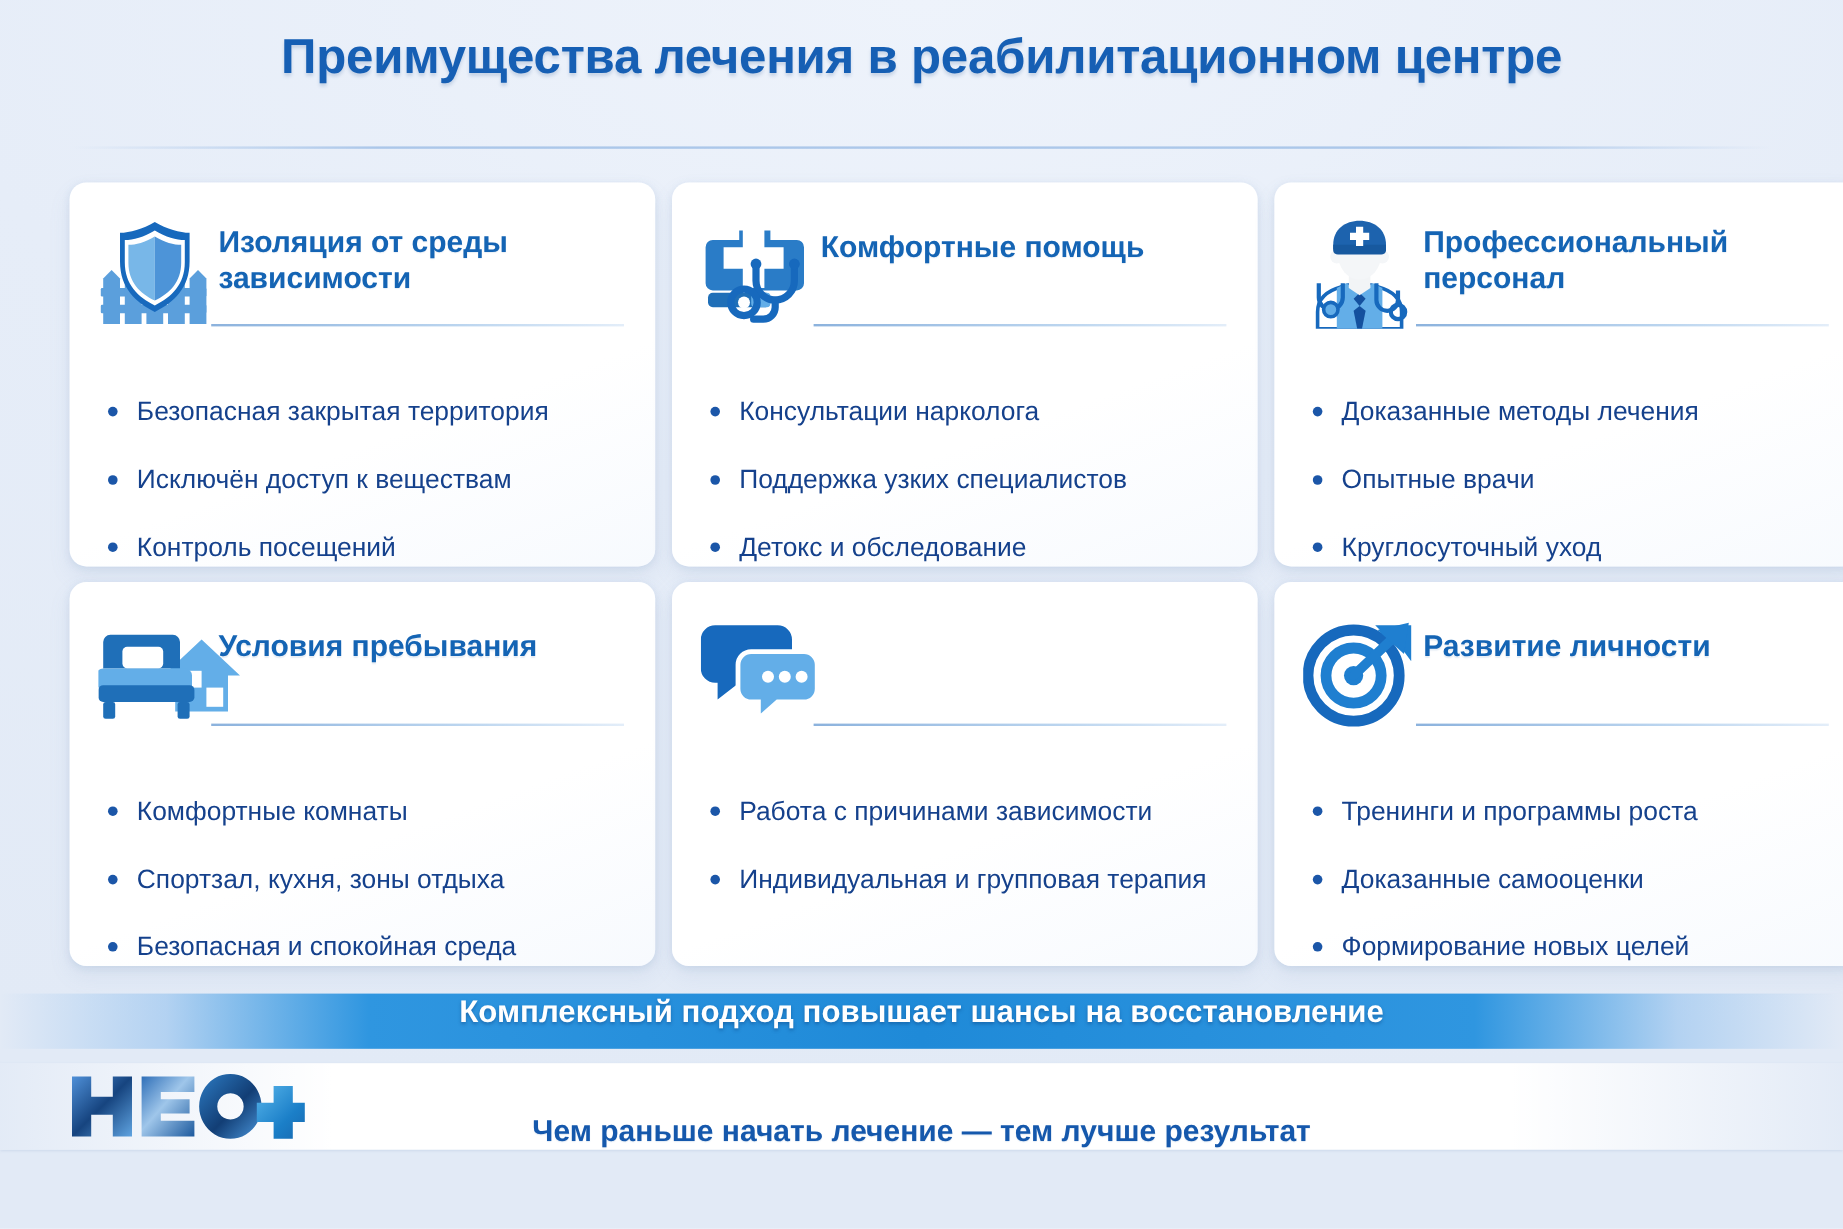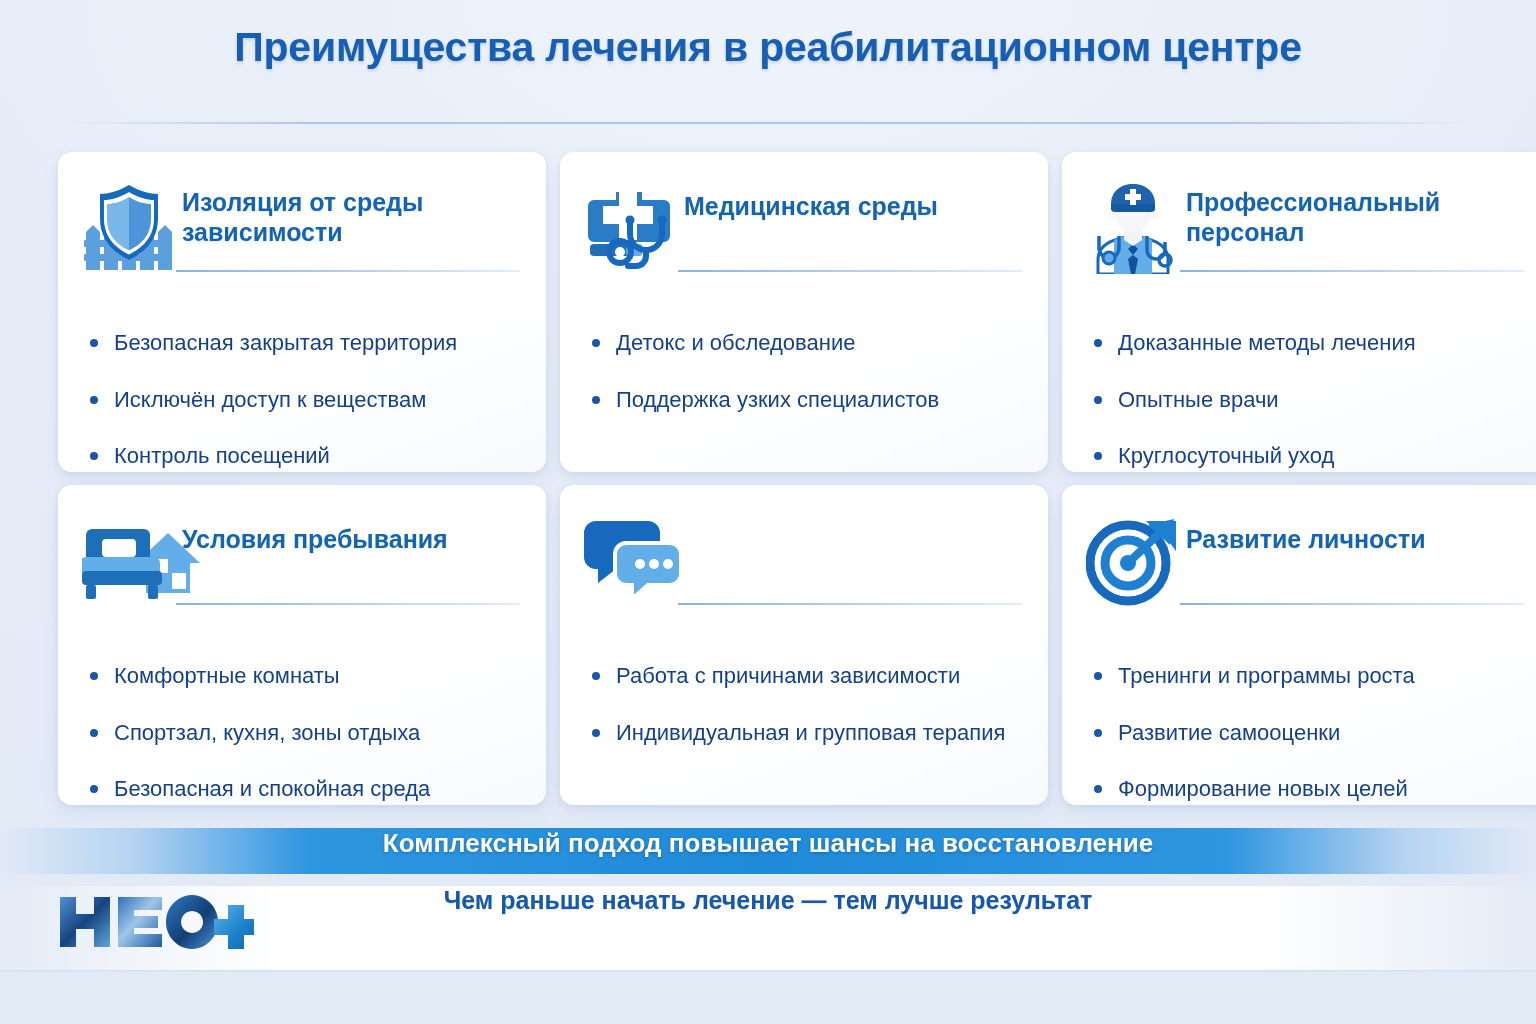--- a/index.html
+++ b/index.html
@@ -100,24 +100,24 @@
         rgba(140,190,238,.55) 91%,
         rgba(220,233,248,0) 100%);
     display:flex;justify-content:center;
   }
   .banner-text{
     color:#ffffff;font-weight:bold;font-size:26px;
     text-shadow:0 1px 3px rgba(10,60,120,.45);
     white-space:nowrap;
   }
   .subbar{
-    position:absolute;left:0;right:0;top:886px;height:84px;
+    position:absolute;left:0;right:0;top:886px;height:72px;
     background:linear-gradient(90deg,rgba(236,242,251,.1) 0%, #ffffff 18%, #ffffff 82%, rgba(236,242,251,.1) 100%);
     box-shadow:0 1px 2px rgba(150,175,210,.25);
-    display:flex;align-items:flex-start;justify-content:center;
+    display:flex;align-items:flex-end;justify-content:center;
   }
   .subbar-text{
     color:#1558ac;font-weight:bold;font-size:25px;white-space:nowrap;
     text-shadow:0 1px 1px rgba(20,80,160,.12);
   }
   .logo{
     position:absolute;left:58px;top:886px;height:72px;
     display:flex;align-items:center;
   }
 </style>
@@ -179,26 +179,27 @@
             <rect x="42" y="62" width="16" height="12" rx="3" fill="#63aee8"></rect>
 
             <path d="M46 40 v12 a16 16 0 0 0 32 0 v-12" fill="none" stroke="#1769bd" stroke-width="6" stroke-linecap="round"></path>
             <circle cx="46" cy="38" r="4.5" fill="#1769bd"></circle>
             <circle cx="78" cy="38" r="4.5" fill="#1769bd"></circle>
             <path d="M62 68 v6 a10 10 0 0 1 -10 10 h-8" fill="none" stroke="#1769bd" stroke-width="6" stroke-linecap="round"></path>
             <circle cx="36" cy="70" r="11" fill="none" stroke="#1769bd" stroke-width="6"></circle>
             <circle cx="36" cy="70" r="5" fill="#ffffff"></circle>
           </svg>
         </div>
-        <div class="card-title one-line">Медицинская среды</div>
-      </div>
-      <div class="head-rule"></div>
-      <ul class="bullets">
+        <div class="card-title one-line">Комфортные помощь</div>
+      </div>
+      <div class="head-rule"></div>
+      <ul class="bullets">
+        <li>Консультации нарколога</li>
+        <li>Поддержка узких специалистов</li>
         <li>Детокс и обследование</li>
-        <li>Поддержка узких специалистов</li>
       </ul>
     </div>
 
     <div class="card">
       <div class="card-head">
         <div class="icon-box">
           <svg width="94" height="92" viewBox="0 0 94 92">
 
             <path d="M12 92 v-14 c0 -12 9 -18 20 -21 l15 -4 l15 4 c11 3 20 9 20 21 v14z" fill="#ffffff" stroke="#1769bd" stroke-width="3"></path>
 
@@ -292,21 +293,21 @@
             <path d="M42 48 L82 10" stroke="#1f7fd0" stroke-width="8" stroke-linecap="round"></path>
             <path d="M60 6 h30 v30 l-9 -12 l-12 -9z" fill="#1f7fd0"></path>
             <path d="M88 4 L62 10 L84 30 z" fill="#1f7fd0"></path>
           </svg>
         </div>
         <div class="card-title one-line">Развитие личности</div>
       </div>
       <div class="head-rule"></div>
       <ul class="bullets">
         <li>Тренинги и программы роста</li>
-        <li>Развитие самооценки</li>
+        <li>Доказанные самооценки</li>
         <li>Формирование новых целей</li>
       </ul>
     </div>
 
   </div>
 
   <div class="banner">
     <div class="banner-text">Комплексный подход повышает шансы на восстановление</div>
   </div>
 

